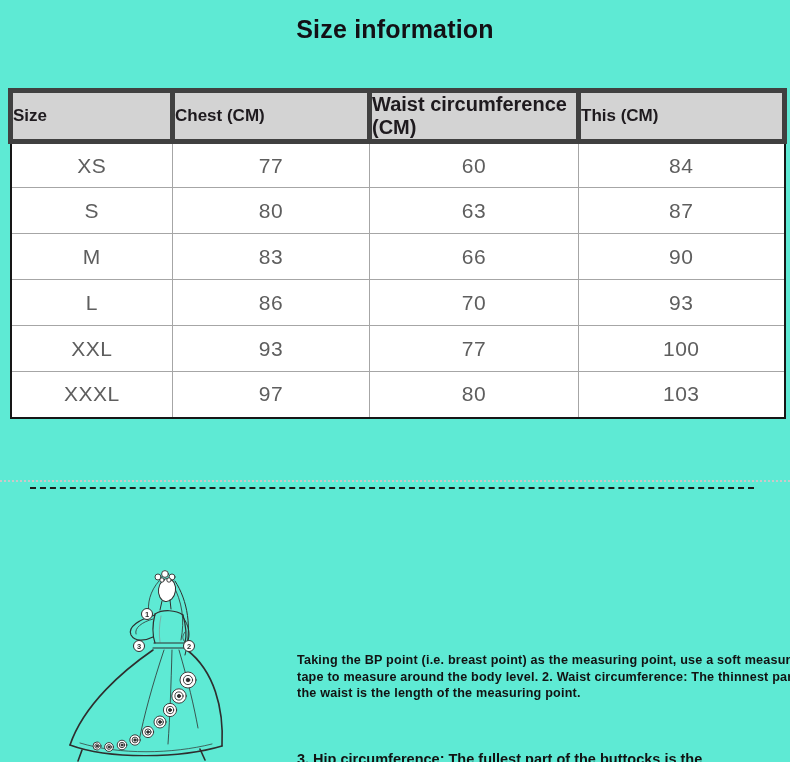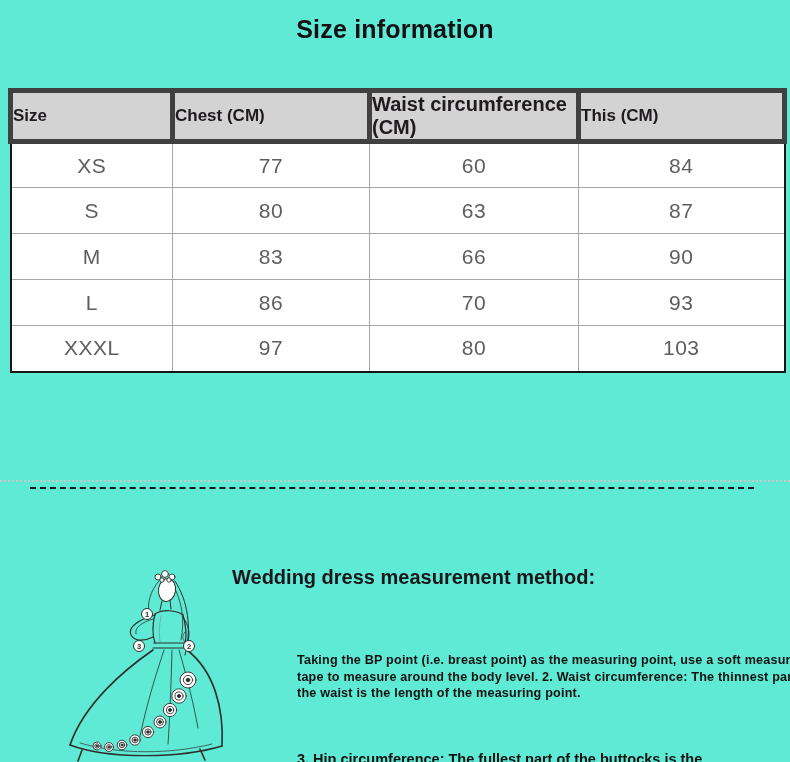--- a/index.html
+++ b/index.html
@@ -105,33 +105,38 @@
           <td>66</td>
           <td>90</td>
         </tr>
         <tr>
           <td>L</td>
           <td>86</td>
           <td>70</td>
           <td>93</td>
         </tr>
         <tr>
+          <td>XXL</td>
+          <td>93</td>
+          <td>77</td>
+          <td>100</td>
+        </tr>
+        <tr>
           <td>XXXL</td>
           <td>97</td>
           <td>80</td>
           <td>103</td>
         </tr>
       </tbody>
   </table>
 
   <div class="sep-dotted"></div>
   <div class="sep-dashed"></div>
 
 
-  <div class="mm-heading">Wedding dress measurement method:</div>
   <div class="mm-p2">Taking the BP point (i.e. breast point) as the measuring point, use a soft measuring tape to measure around the body level. 2. Waist circumference: The thinnest part of the waist is the length of the measuring point.</div>
   <div class="mm-p3">3. Hip circumference: The fullest part of the buttocks is the length of the measuring point.</div>
 
   <div class="dress">
     <svg viewBox="0 0 190 206" fill="none" xmlns="http://www.w3.org/2000/svg">
       <g stroke="#2e2e2e" stroke-width="1.2" fill="none" stroke-linecap="round">
 
         <path d="M123,25 C136,45 140,72 133,99" stroke-width="1"></path>
         <path d="M121,29 C130,45 133,64 129,84" stroke-width="0.8"></path>
         <path d="M107,25 C98,35 95,48 97,58" stroke-width="0.8"></path>

